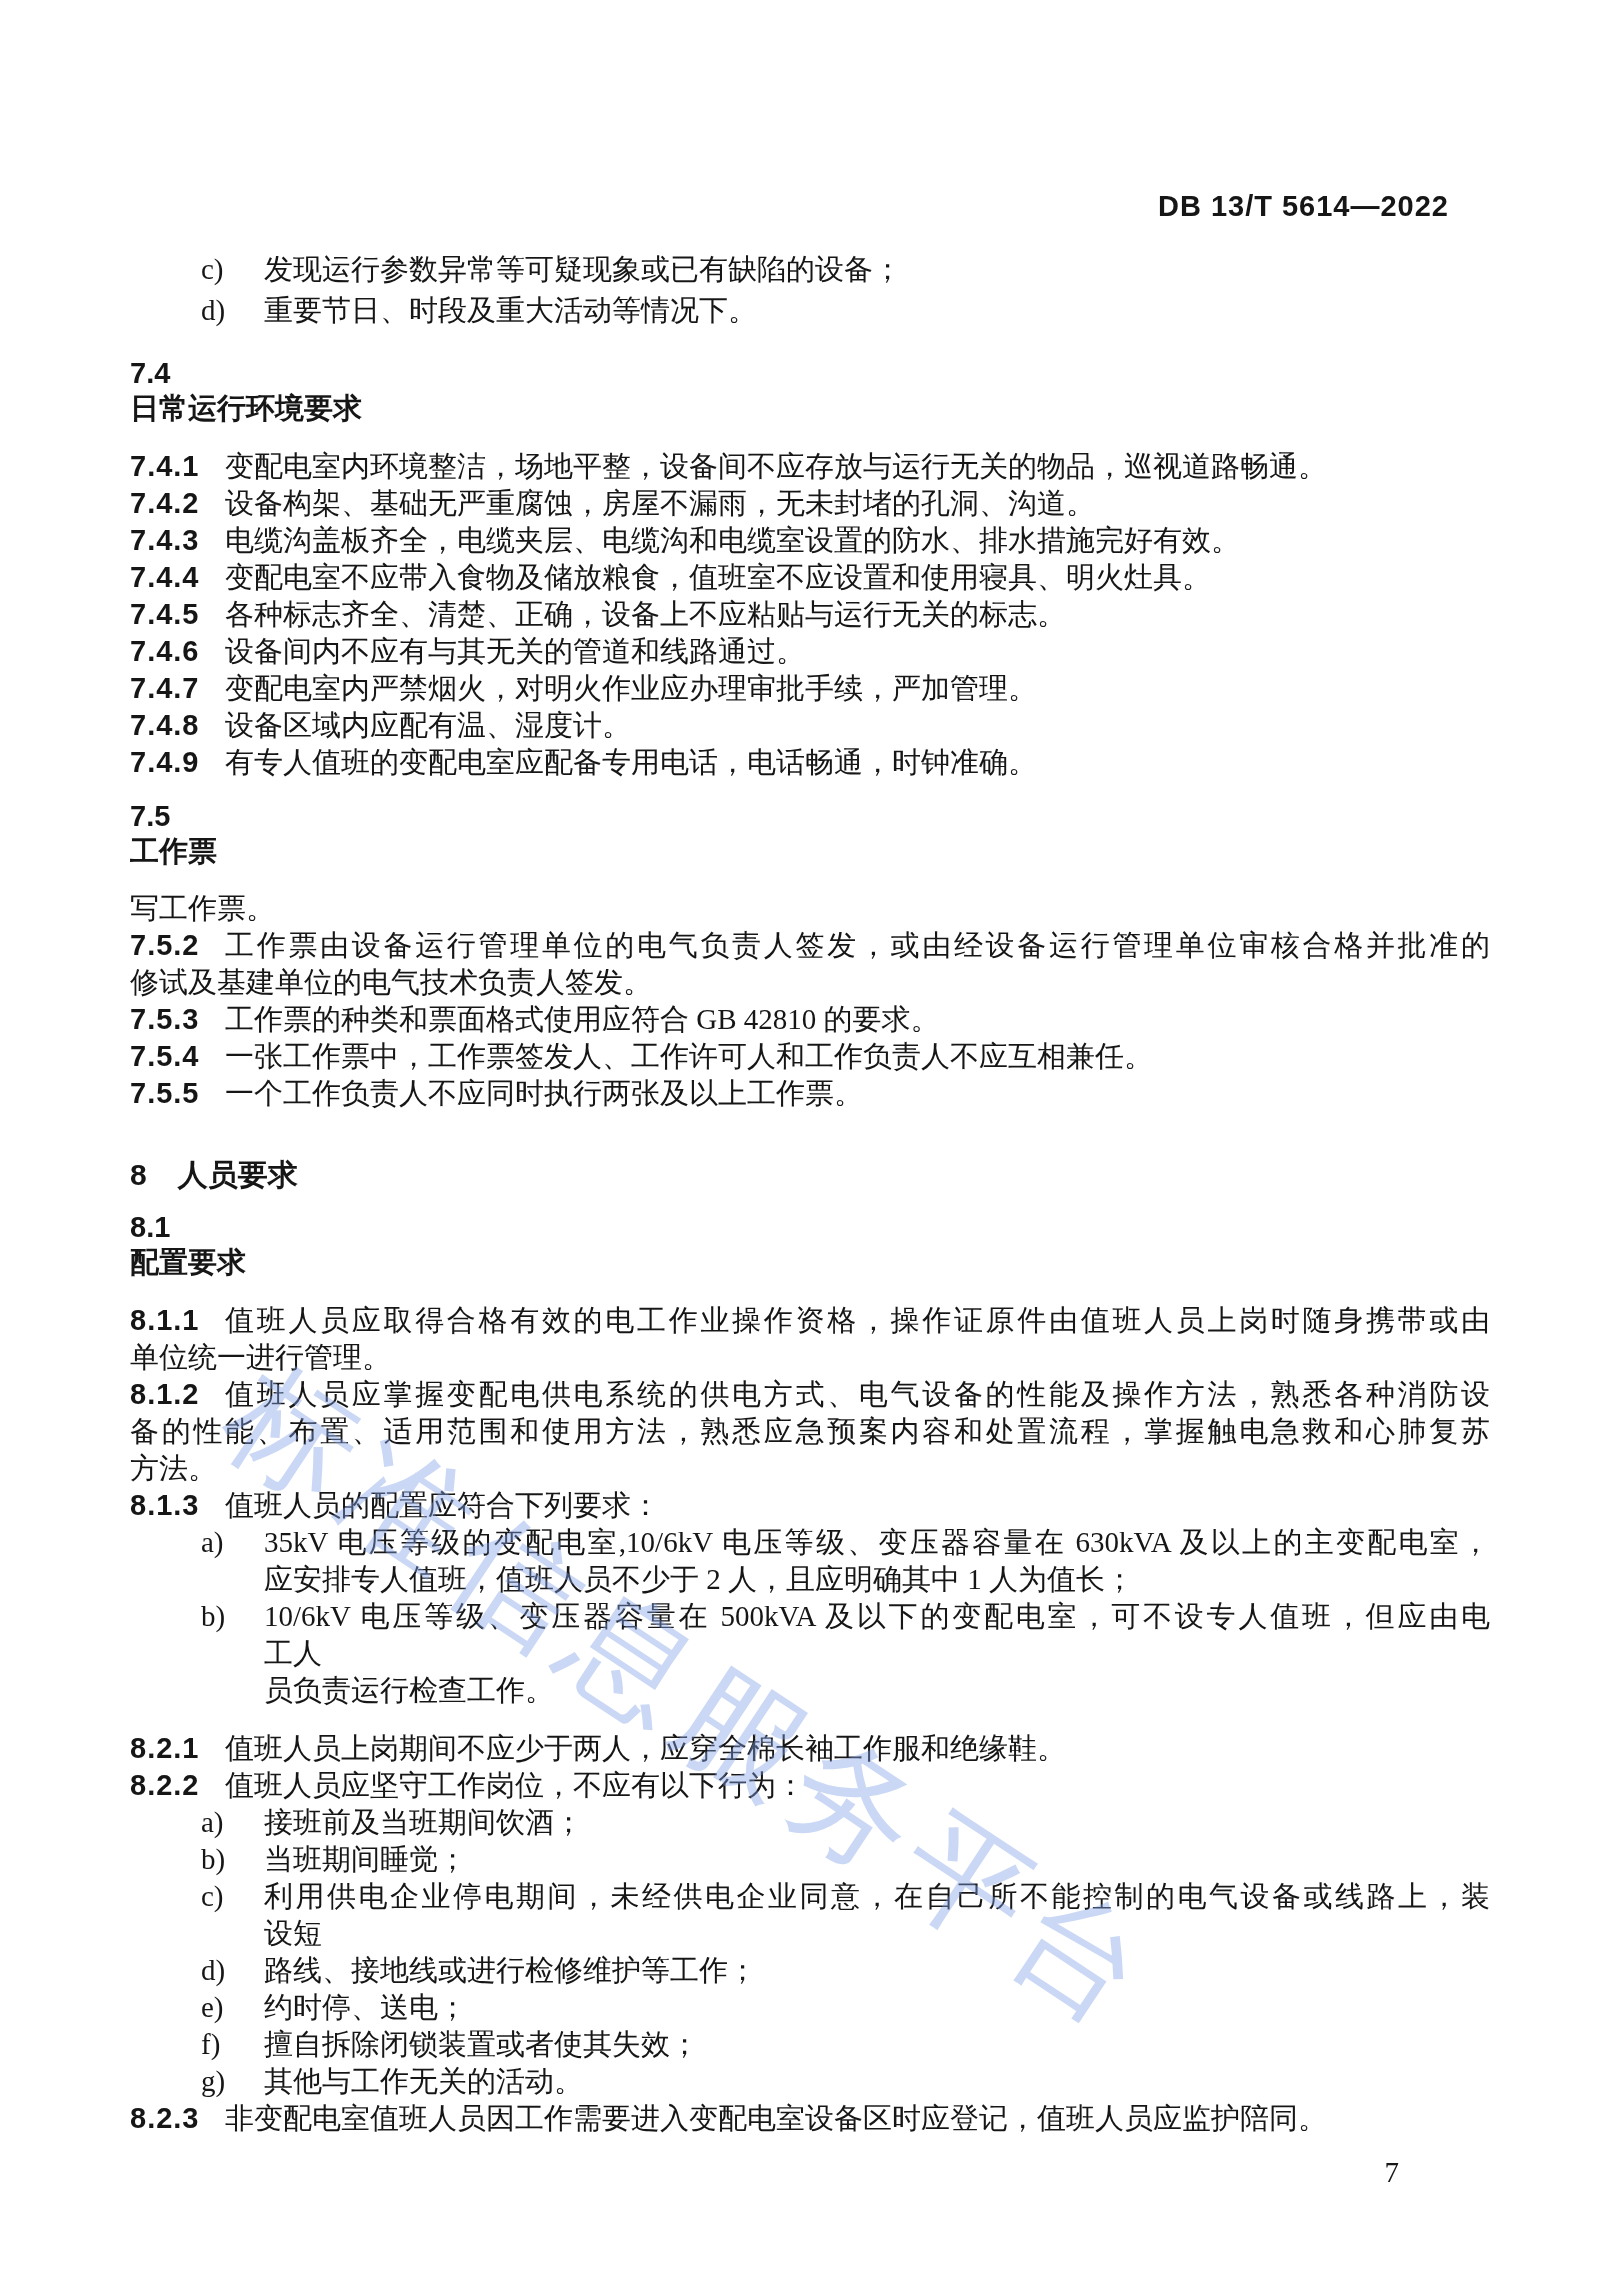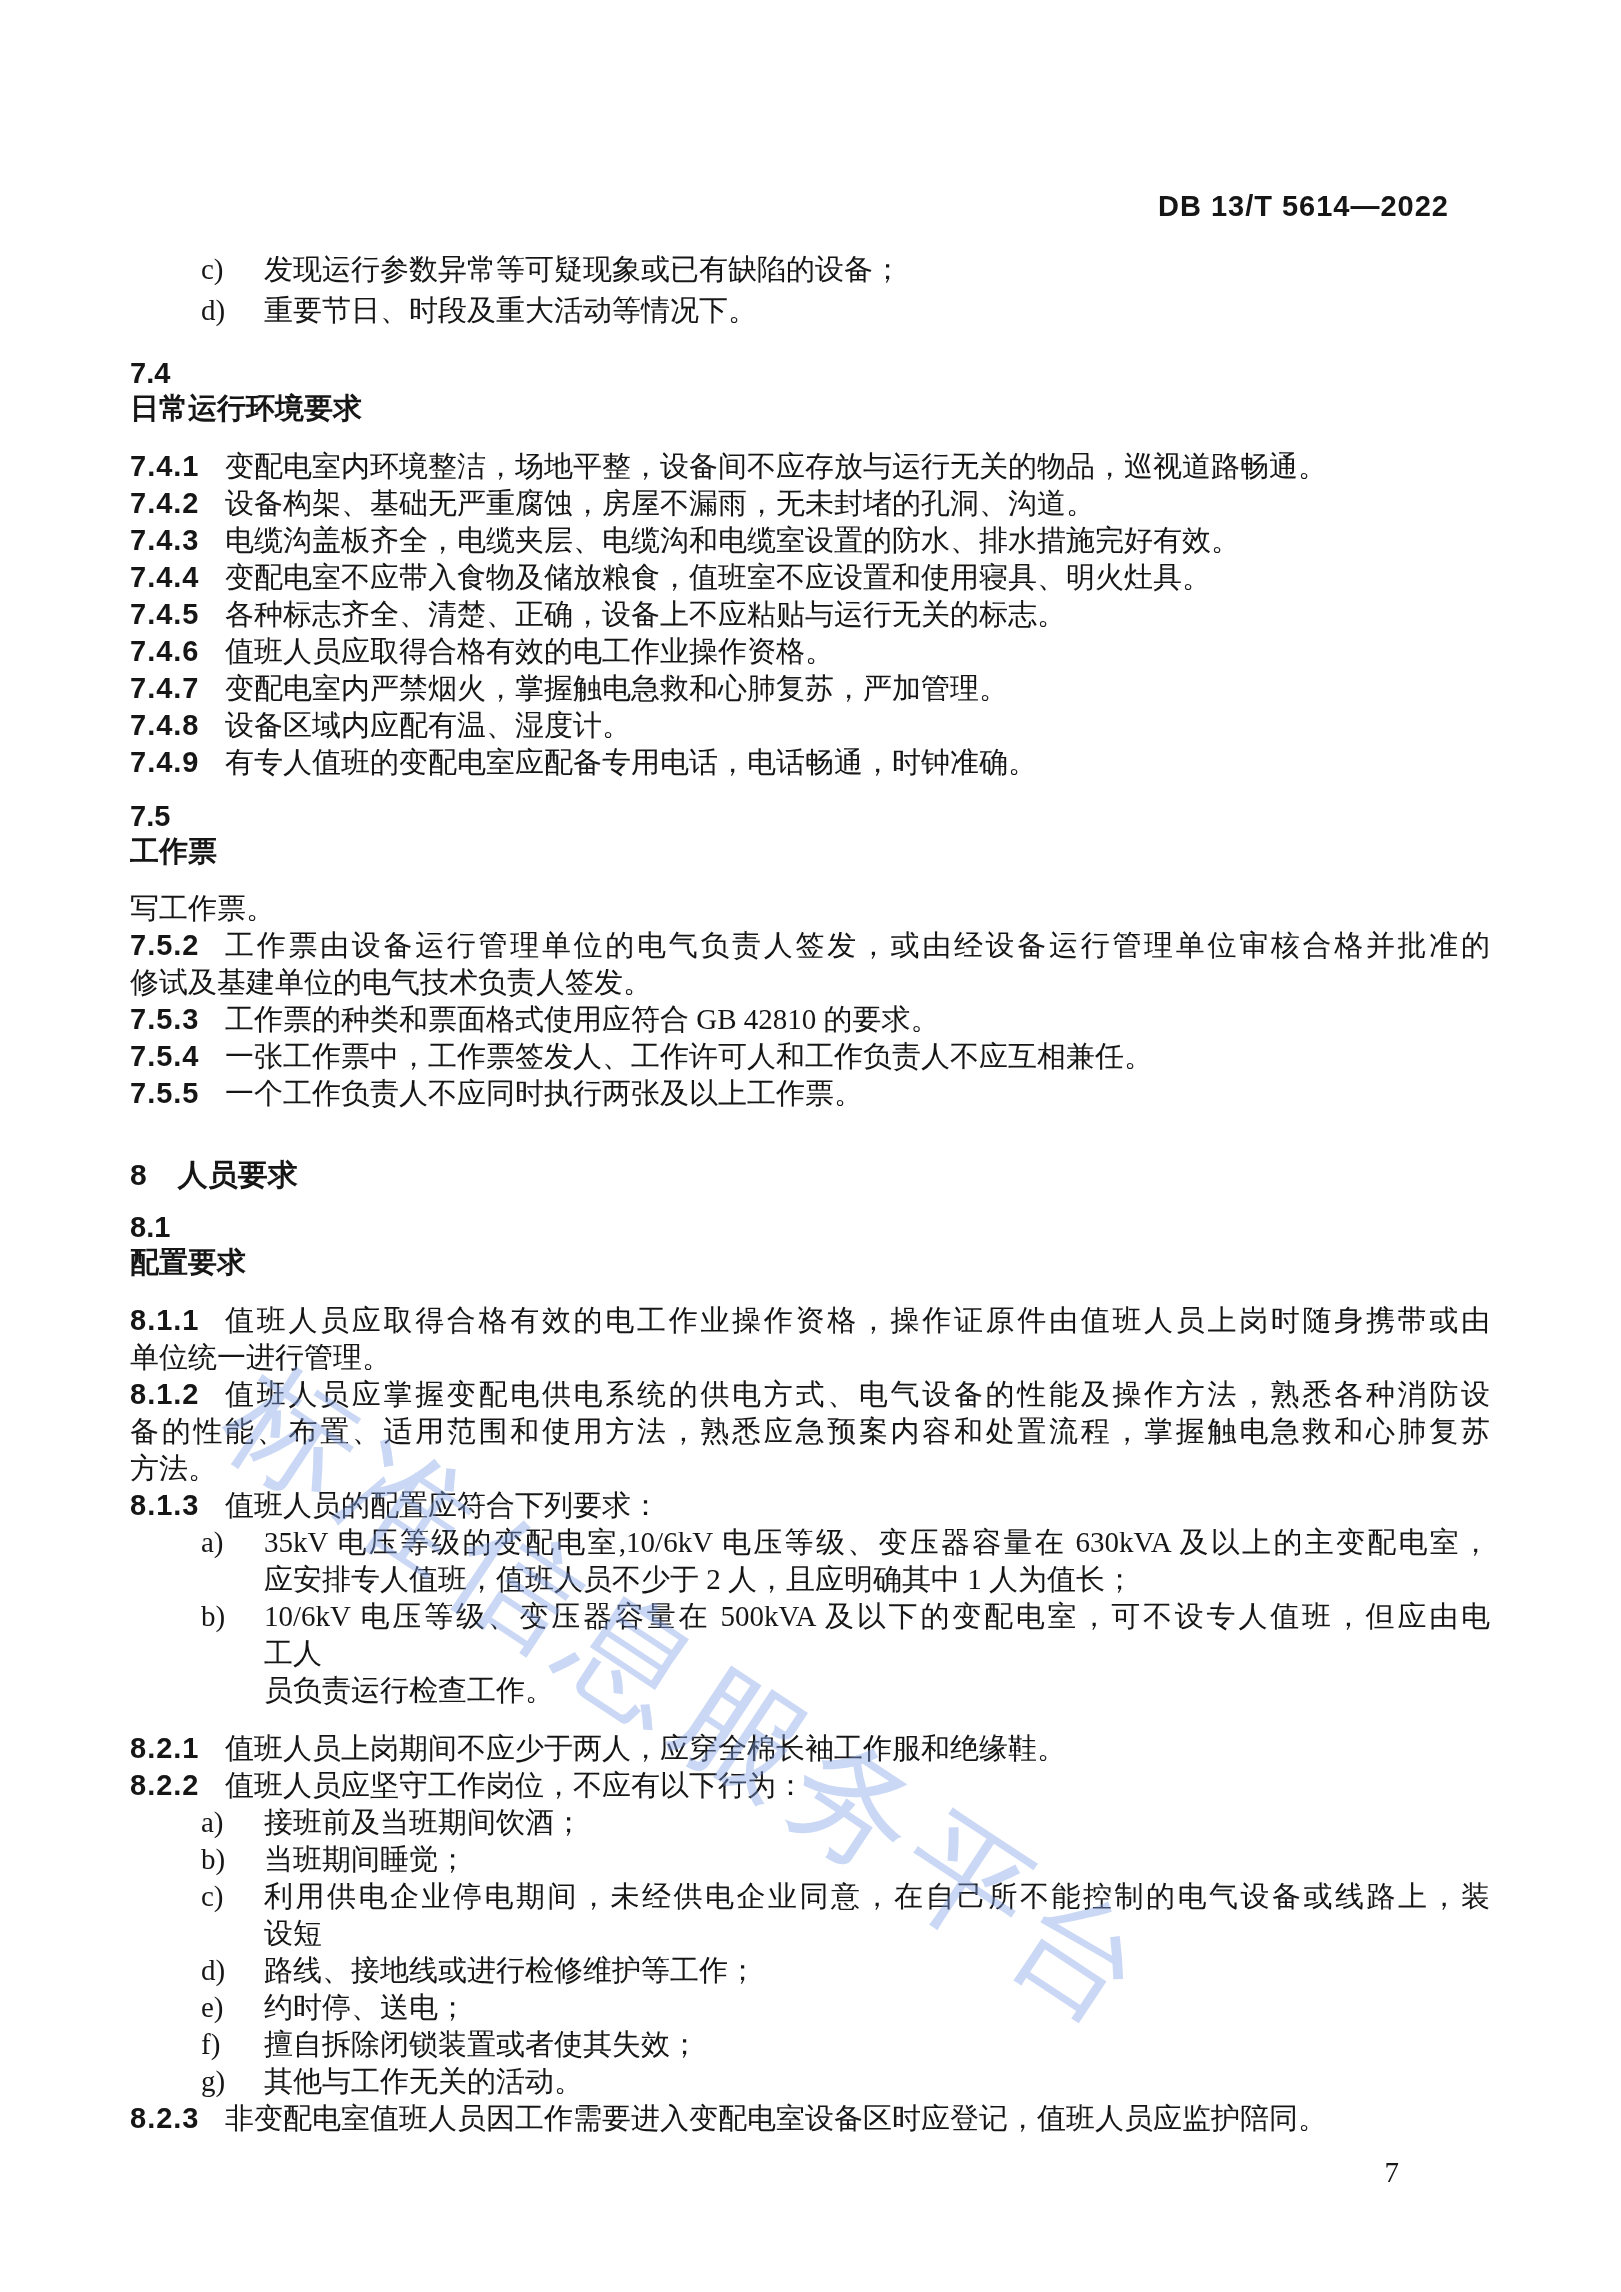--- a/index.html
+++ b/index.html
@@ -131,25 +131,25 @@
       <div class="clause">
         <span class="cnum">7.4.4</span>
         <span class="ctext">变配电室不应带入食物及储放粮食，值班室不应设置和使用寝具、明火灶具。</span>
       </div>
       <div class="clause">
         <span class="cnum">7.4.5</span>
         <span class="ctext">各种标志齐全、清楚、正确，设备上不应粘贴与运行无关的标志。</span>
       </div>
       <div class="clause">
         <span class="cnum">7.4.6</span>
-        <span class="ctext">值班人员应取得合格有效的电工作业操作资格。</span>
+        <span class="ctext">设备间内不应有与其无关的管道和线路通过。</span>
       </div>
       <div class="clause">
         <span class="cnum">7.4.7</span>
-        <span class="ctext">变配电室内严禁烟火，掌握触电急救和心肺复苏，严加管理。</span>
+        <span class="ctext">变配电室内严禁烟火，对明火作业应办理审批手续，严加管理。</span>
       </div>
       <div class="clause">
         <span class="cnum">7.4.8</span>
         <span class="ctext">设备区域内应配有温、湿度计。</span>
       </div>
       <div class="clause">
         <span class="cnum">7.4.9</span>
         <span class="ctext">有专人值班的变配电室应配备专用电话，电话畅通，时钟准确。</span>
       </div>
     </div>

